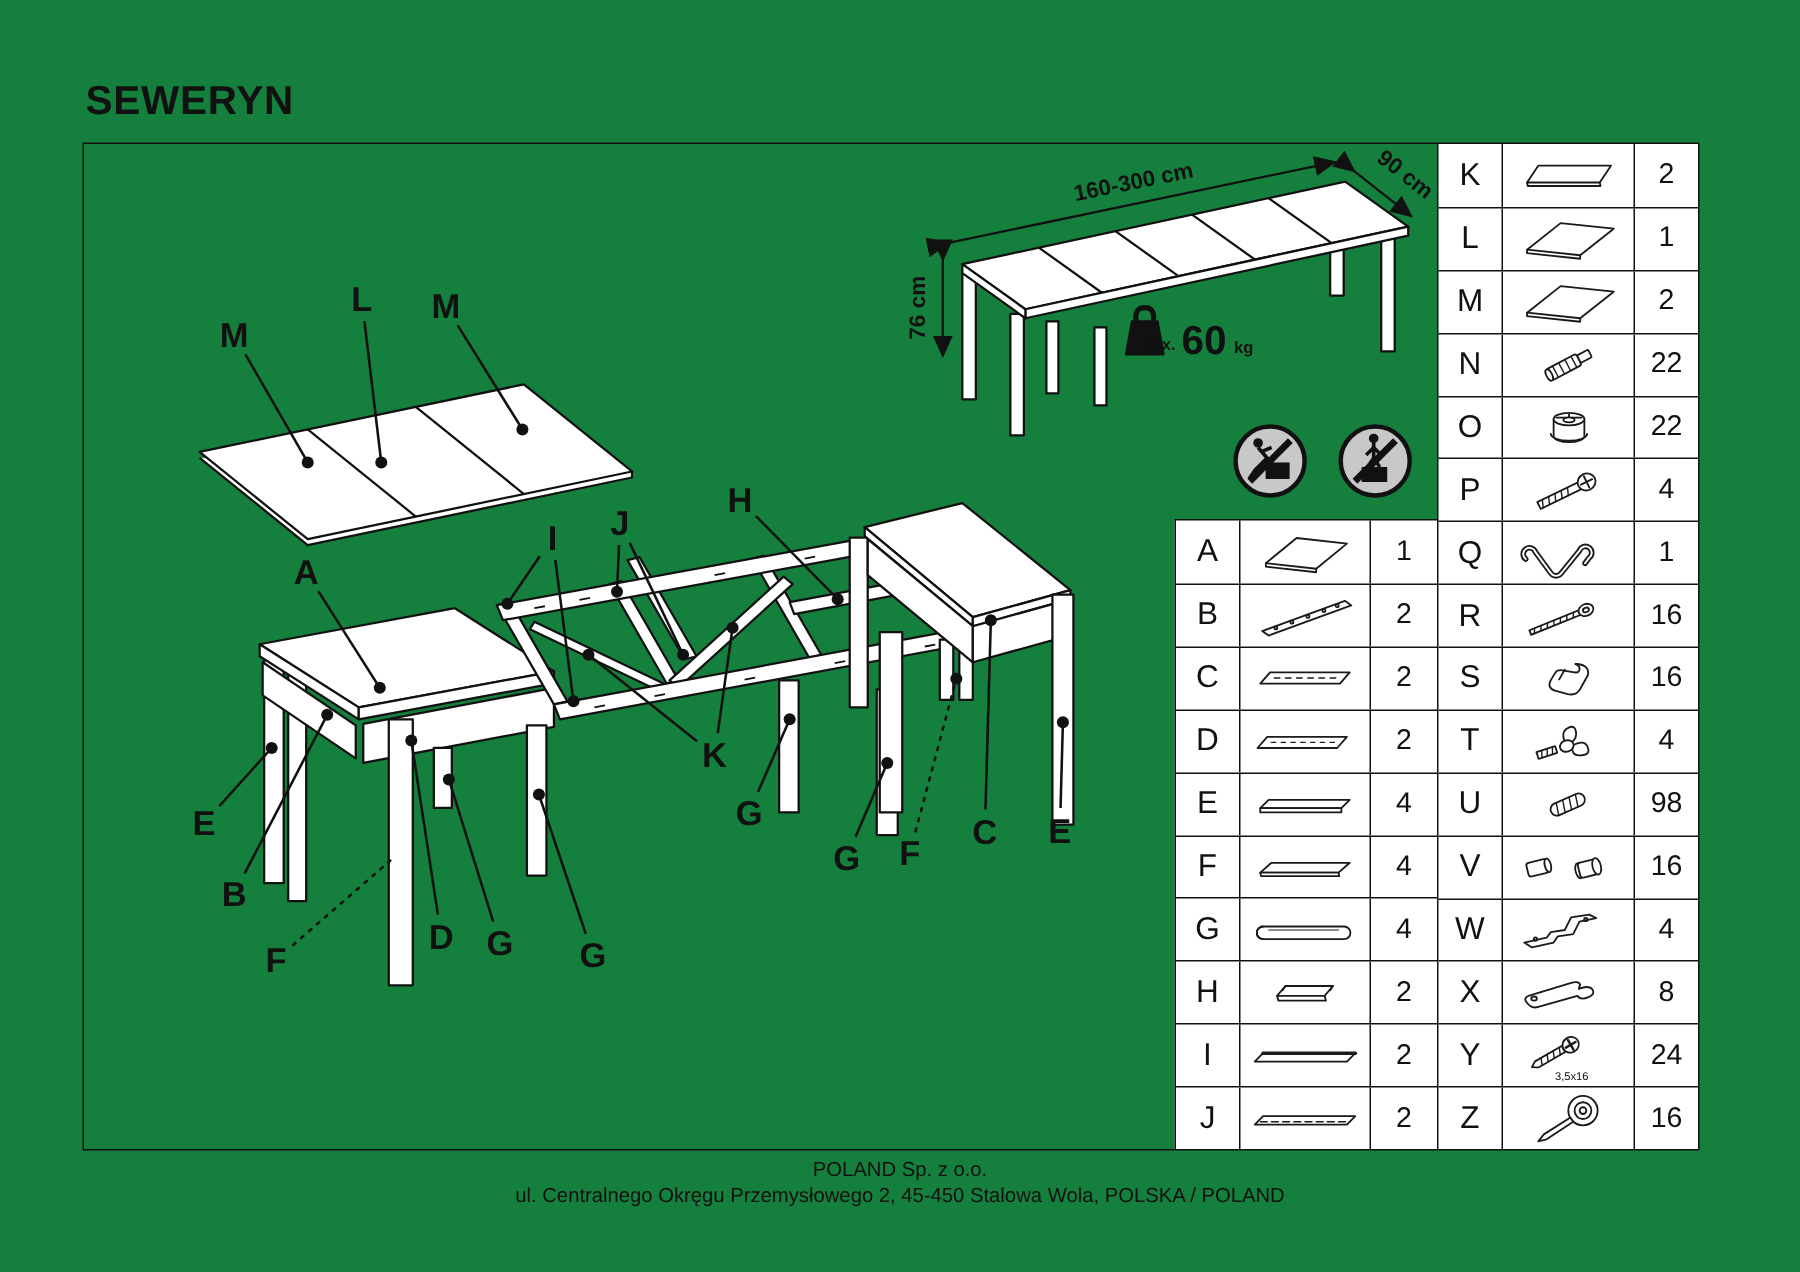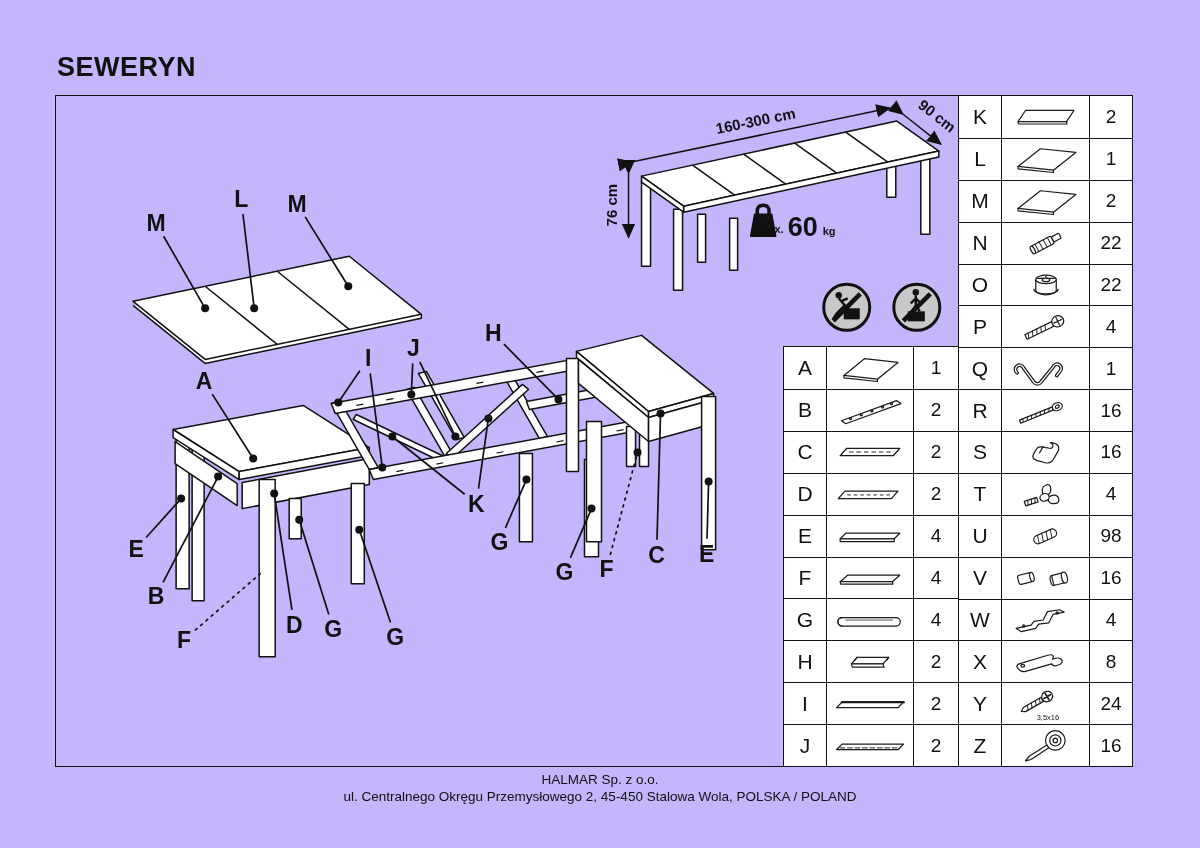--- a/index.html
+++ b/index.html
@@ -1,16 +1,16 @@
 <!DOCTYPE html>
 <html><head>
 <meta charset="utf-8">
 <style>
   html,body{margin:0;padding:0;background:#fff;}
-  .page{position:relative;width:1200px;height:848px;background:#c4b5fd;overflow:hidden;
+  .page{position:relative;width:1200px;height:848px;background:#15803d;overflow:hidden;
         font-family:"Liberation Sans",sans-serif;color:#111;}
   .title{position:absolute;left:57px;top:52px;font-size:27px;font-weight:bold;letter-spacing:.5px;}
   .main-box{position:absolute;left:55px;top:95px;width:1078px;height:672px;
             border:1.6px solid #111;box-sizing:border-box;}
   .dg{position:absolute;left:0;top:0;width:100%;height:100%;}
   .dg path,.dg rect,.dg ellipse,.dg circle{fill:#fff;stroke:#111;stroke-width:1.5;stroke-linejoin:round;}
   .dg line{stroke:#111;stroke-width:1.5;}
   .dlabel{font:bold 23px "Liberation Sans",sans-serif;fill:#111;stroke:none;}
   .dimtext{font:bold 15px "Liberation Sans",sans-serif;fill:#111;stroke:none;}
   .wsmall{font:bold 11px "Liberation Sans",sans-serif;fill:#111;stroke:none;}
@@ -655,17 +655,17 @@
             </svg>
           </div>
           <div class="pt-cell c2">
             <span class="pt-qty">16</span>
           </div>
         </div>
       </div>
   </div>
 
   <div class="footer">
-    <div>HALMAR Sp. z o.o.</div>
+    <div>POLAND Sp. z o.o.</div>
     <div>ul. Centralnego Okręgu Przemysłowego 2, 45-450 Stalowa Wola, POLSKA / POLAND</div>
   </div>
 
 </div>
 
 </body></html>

